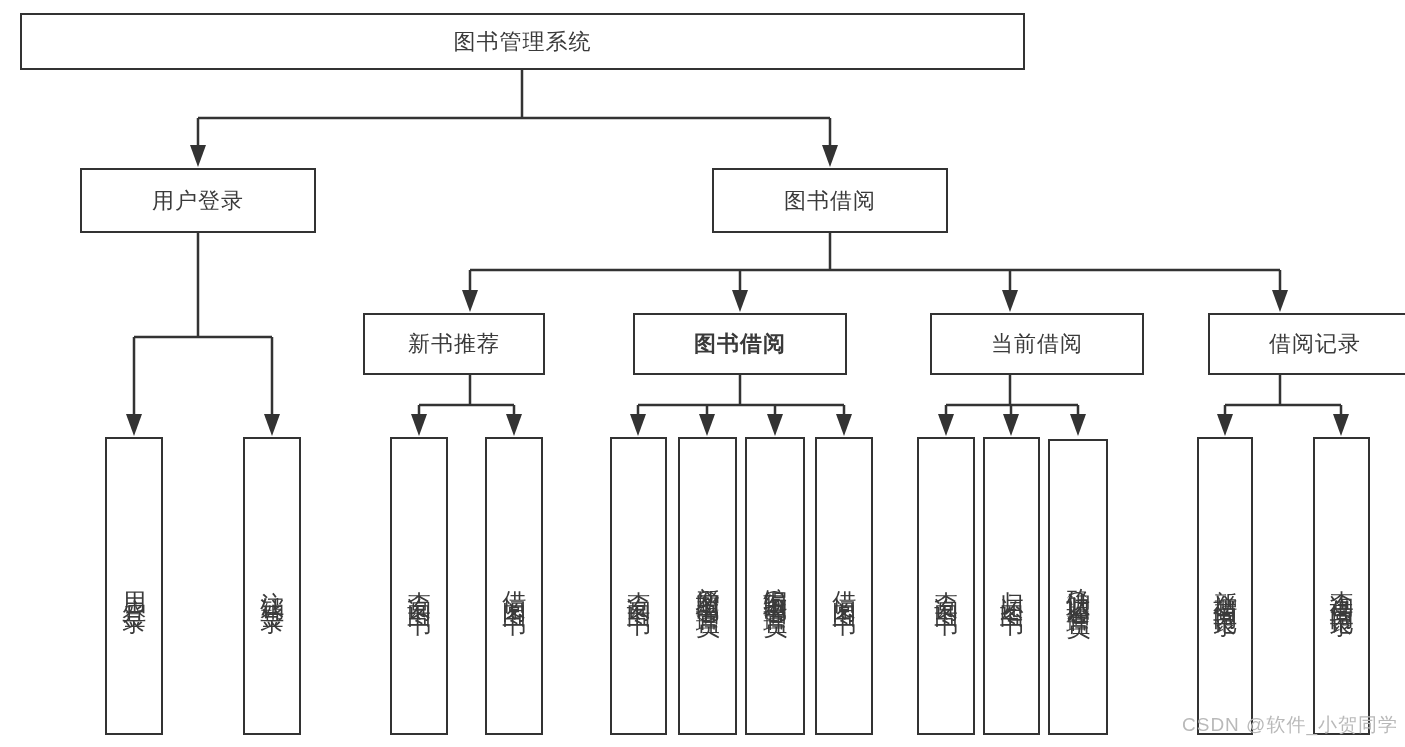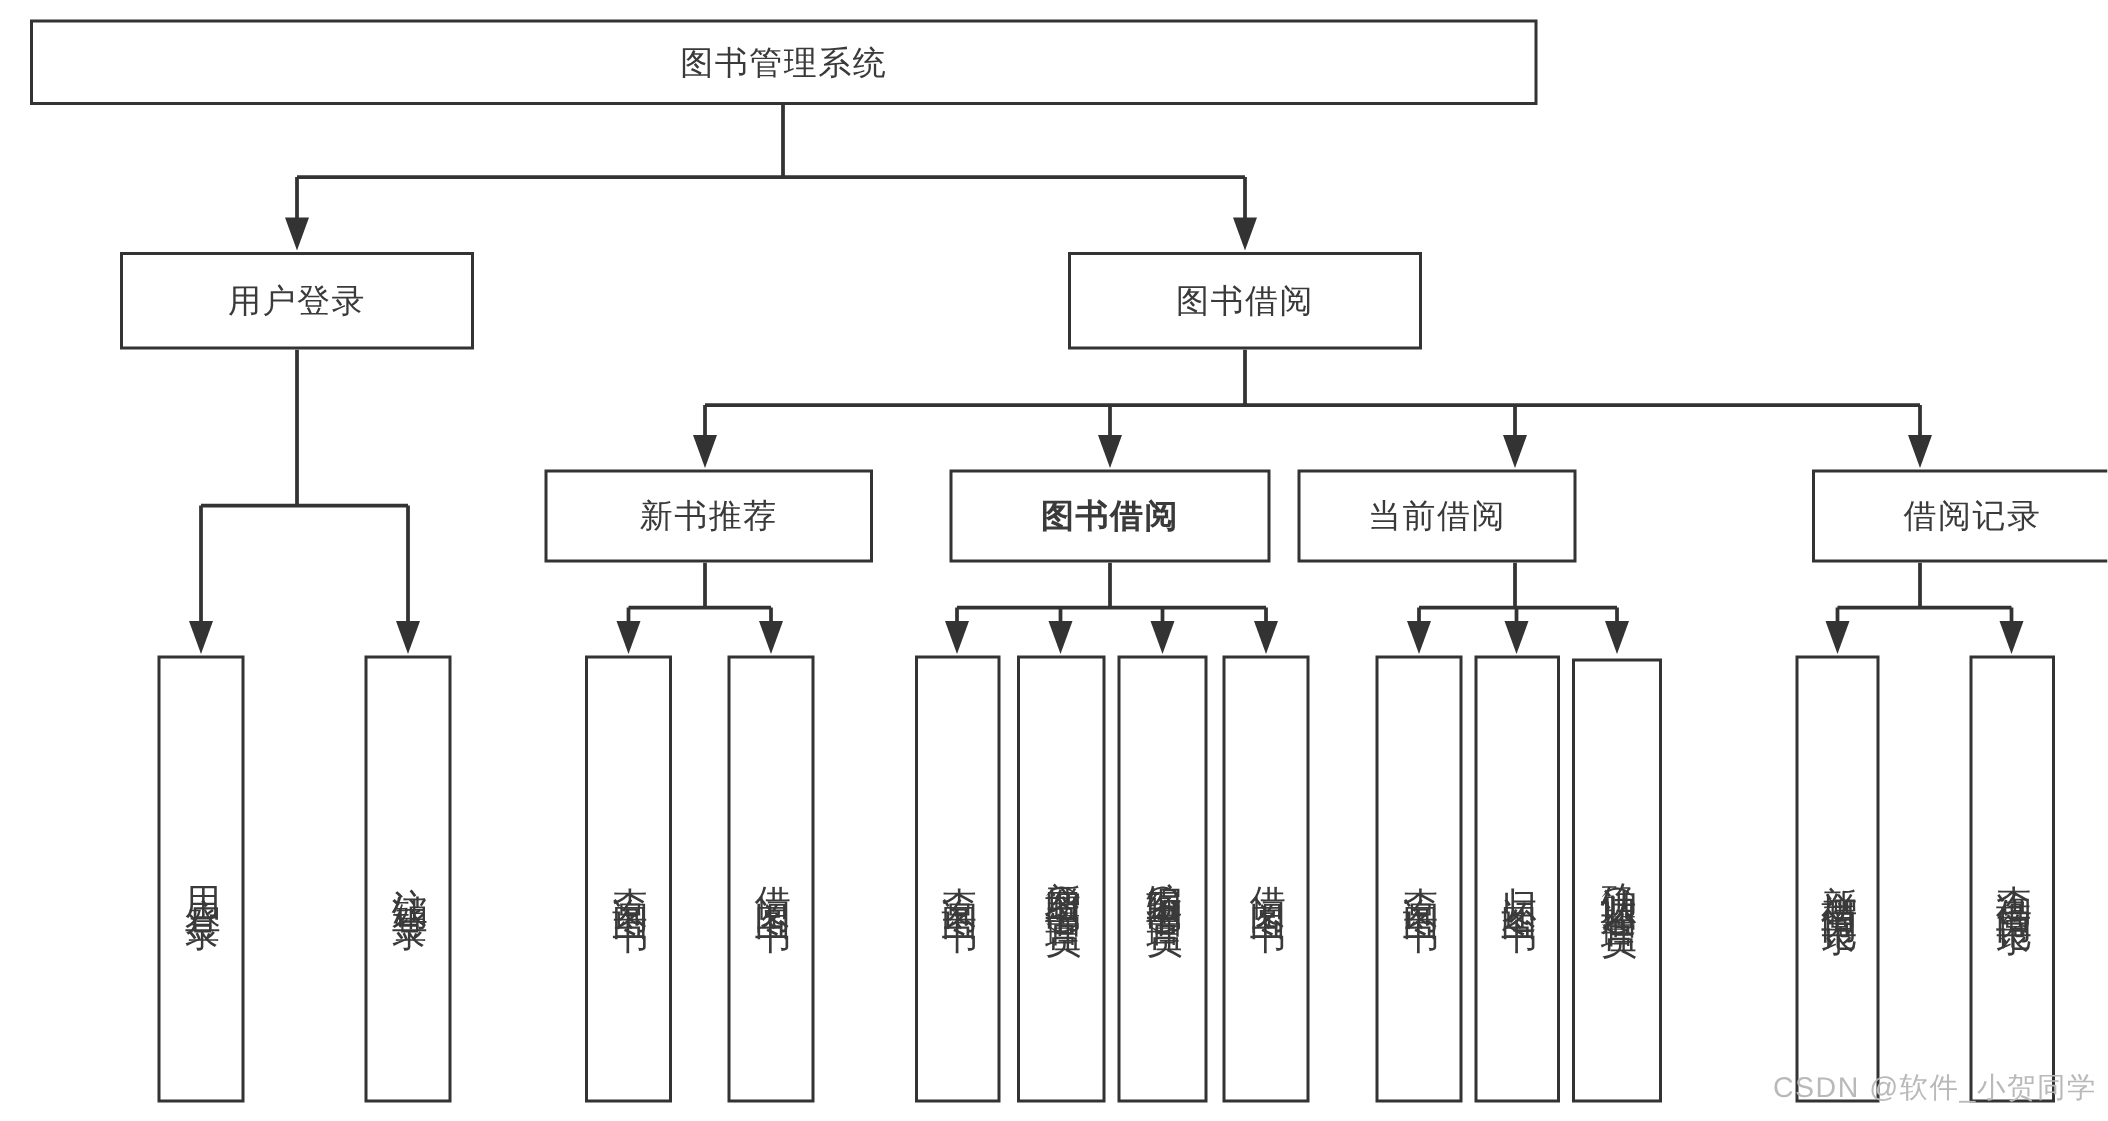--- a/index.html
+++ b/index.html
@@ -109,27 +109,27 @@
     <span>图书管理系统</span>
   </div>
 
   <div class="node h-text" style="left:80px; top:168px; width:236px; height:65px;">
     <span>用户登录</span>
   </div>
   <div class="node h-text" style="left:712px; top:168px; width:236px; height:65px;">
     <span>图书借阅</span>
   </div>
 
-  <div class="node h-text" style="left:363px; top:313px; width:219px; height:62px;">
+  <div class="node h-text" style="left:363px; top:313px; width:182px; height:62px;">
     <span>新书推荐</span>
   </div>
   <div class="node h-text" style="left:633px; top:313px; width:214px; height:62px;font-weight:bold;">
     <span>图书借阅</span>
   </div>
-  <div class="node h-text" style="left:865px; top:313px; width:186px; height:62px;">
+  <div class="node h-text" style="left:930px; top:313px; width:214px; height:62px;">
     <span>当前借阅</span>
   </div>
   <div class="node h-text" style="left:1173px; top:313px; width:214px; height:62px;margin-left:35px;">
     <span>借阅记录</span>
   </div>
 
   <div class="node v-text" style="left:105px; top:437px; width:58px; height:298px;">
     <span class="v-label">用户登录</span>
   </div>
   <div class="node v-text" style="left:243px; top:437px; width:58px; height:298px;">

